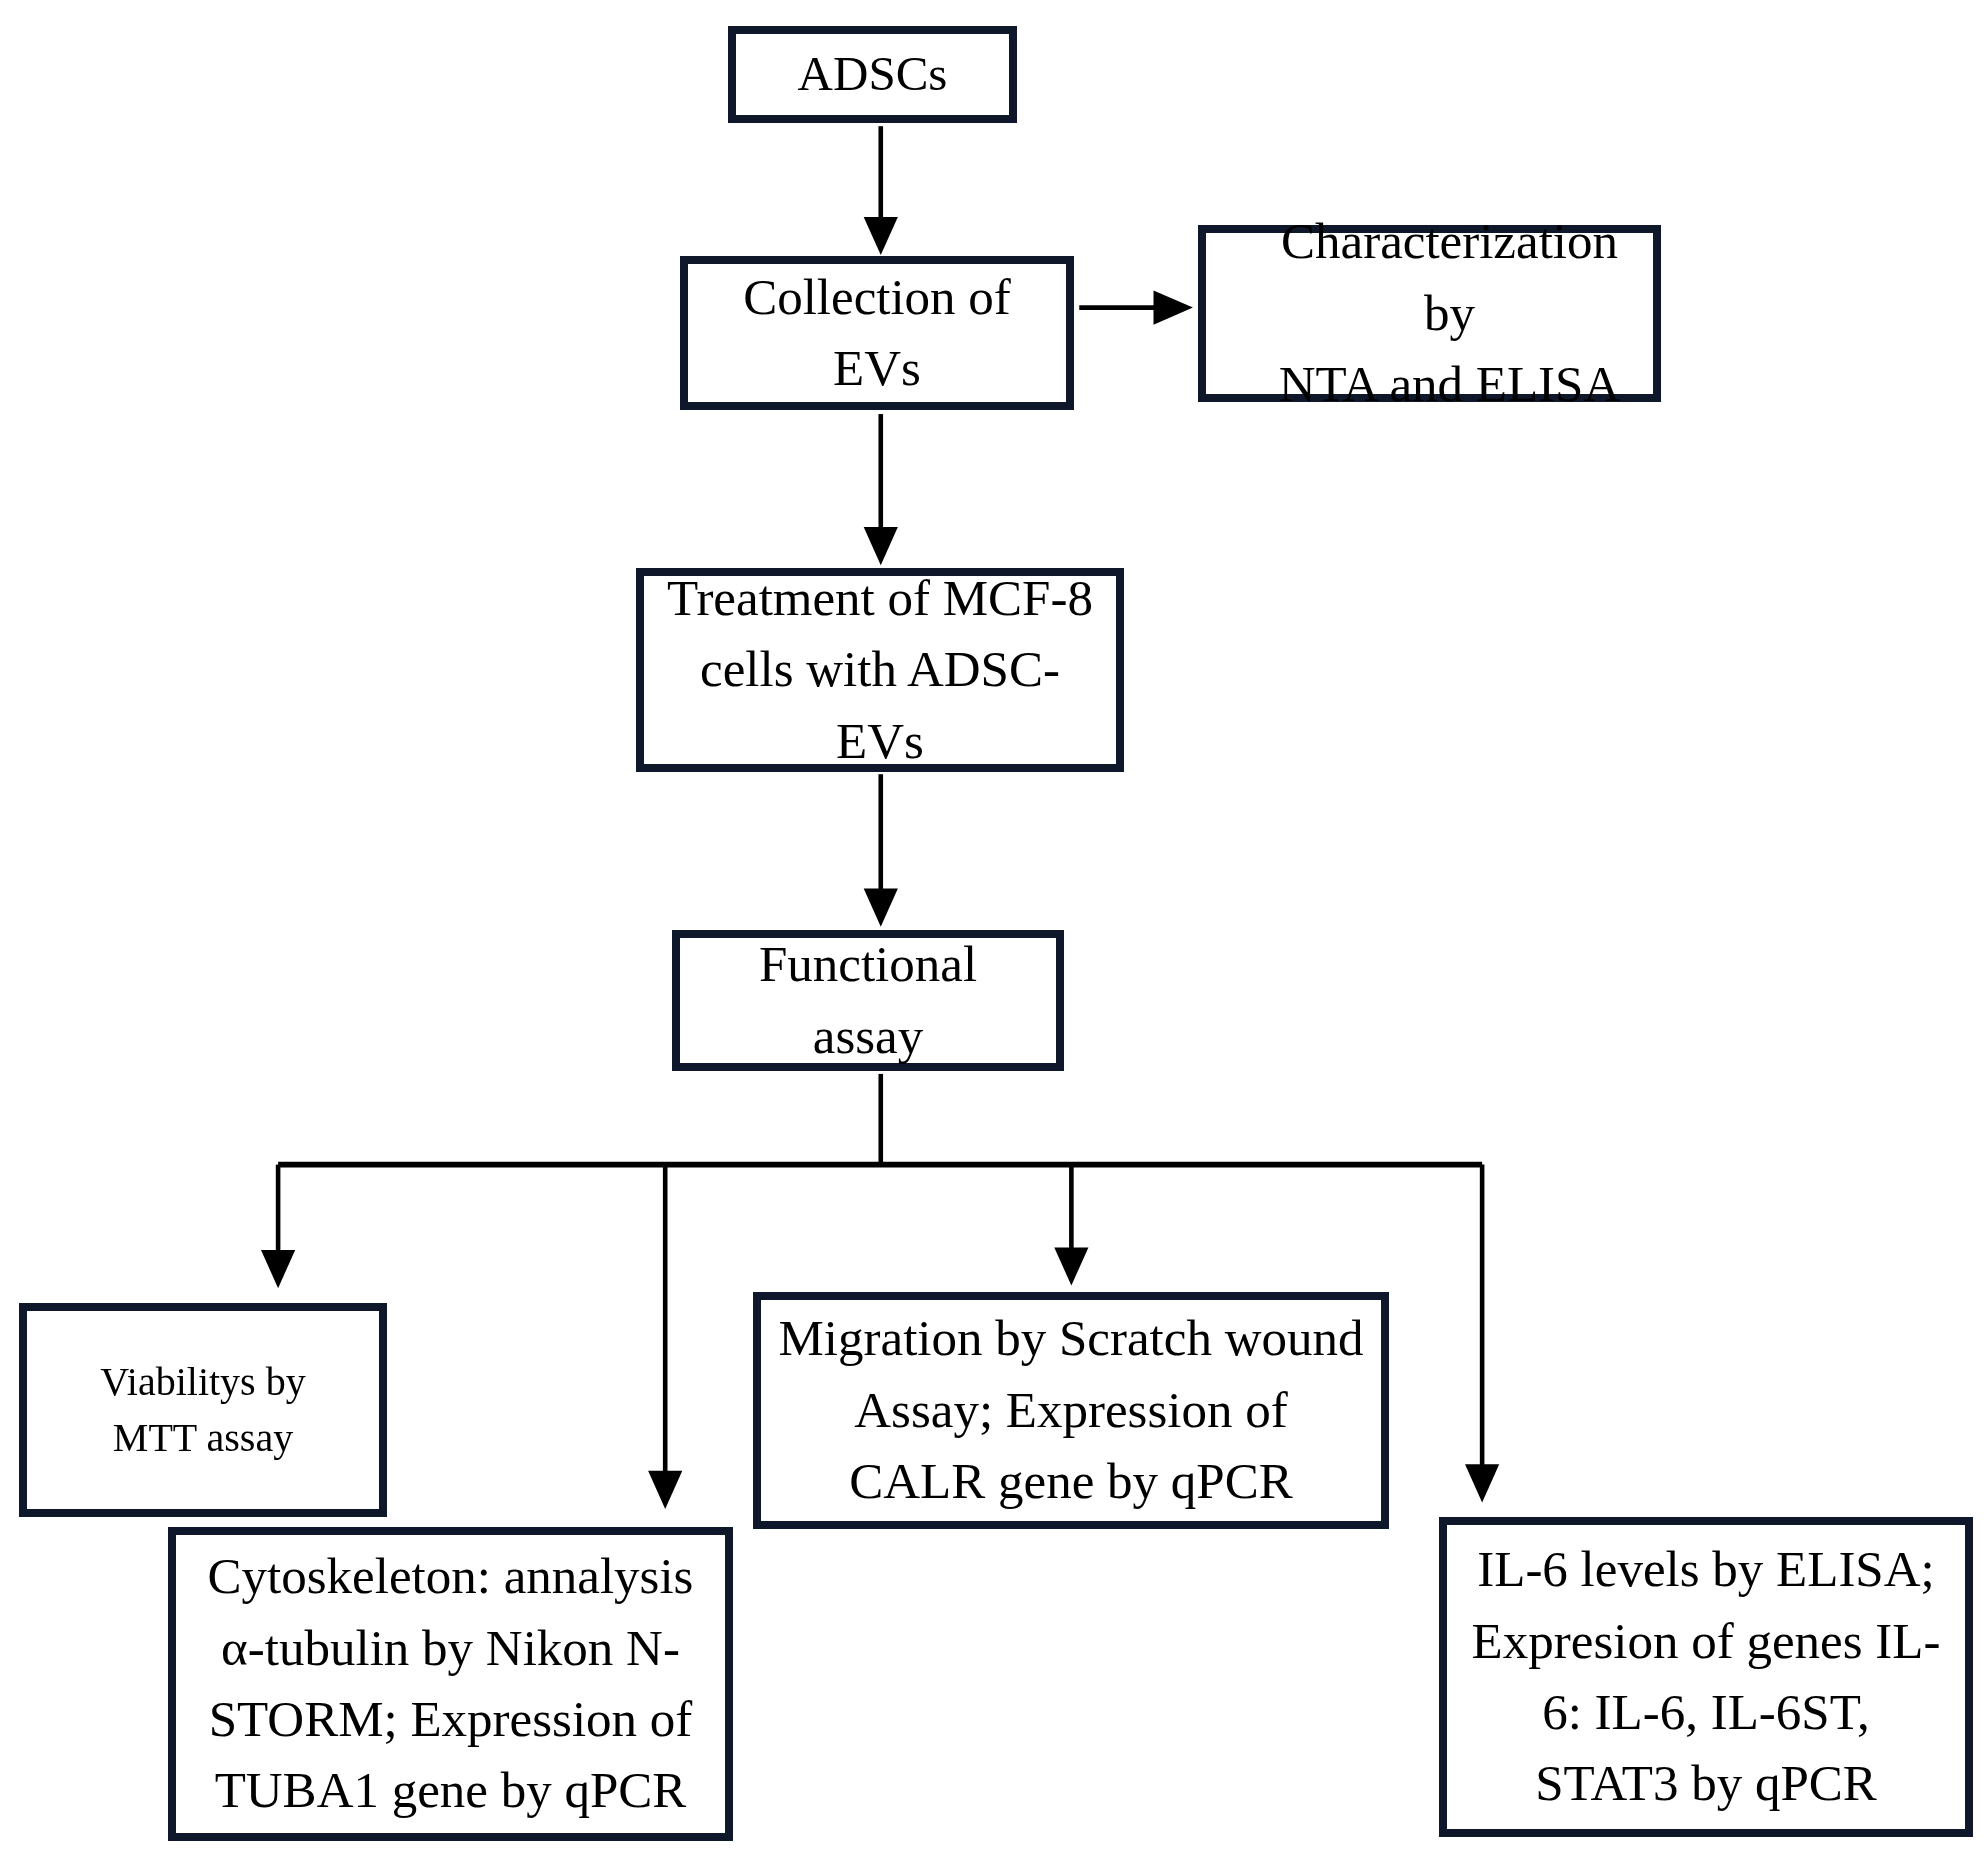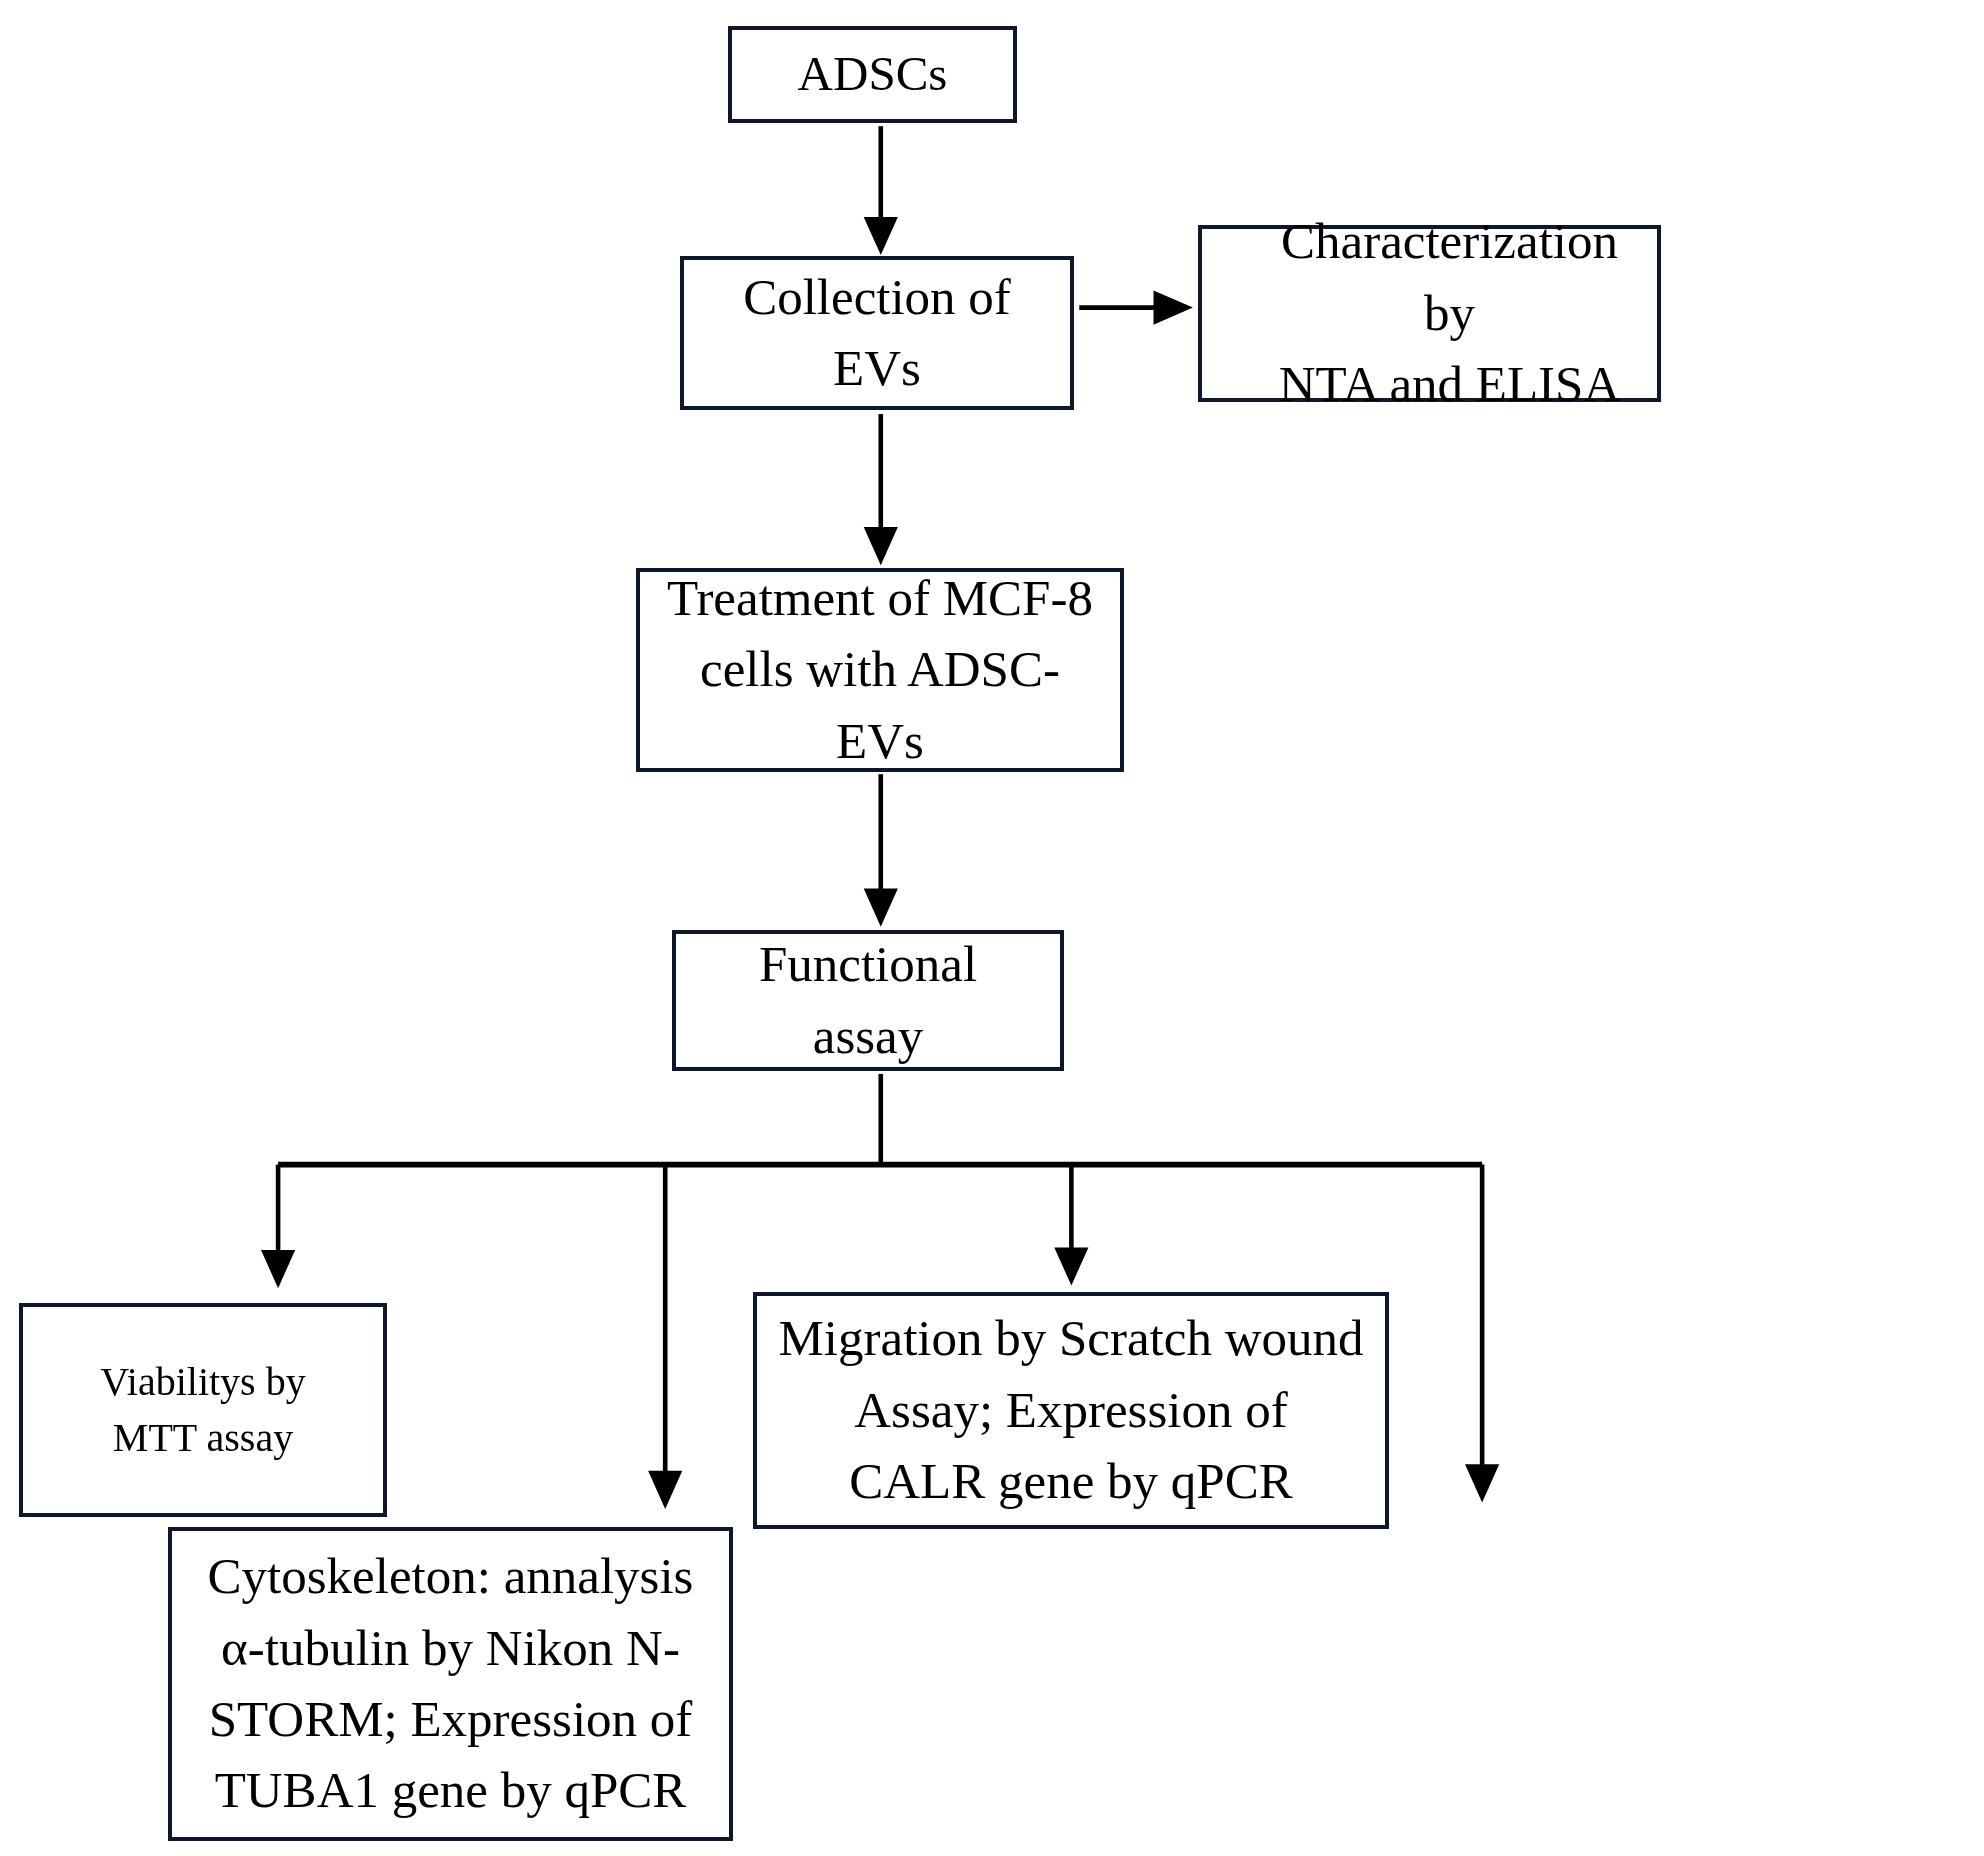--- a/index.html
+++ b/index.html
@@ -11,21 +11,21 @@
     position: relative;
     width: 1985px;
     height: 1856px;
     background: #ffffff;
     font-family: "Liberation Serif", "DejaVu Serif", serif;
     overflow: hidden;
   }
   .node {
     position: absolute;
     box-sizing: border-box;
-    border: 4px solid #0f172a;
+    border: 8px solid #0f172a;
     background: #ffffff;
     display: flex;
     align-items: center;
     justify-content: center;
     text-align: center;
   }
   .node-text {
     white-space: pre-line;
     color: #000000;
     font-size: 51px;
@@ -144,15 +144,21 @@
 STORM;  Expression of
 TUBA1  gene by qPCR</div>
   </div>
 
   <div class="node" id="n-migration">
     <div class="node-text">Migration by Scratch wound
 Assay; Expression of
 CALR gene by qPCR</div>
   </div>
 
+  <div class="node" id="n-il6">
+    <div class="node-text">IL-6 levels by ELISA;
+Expresion of genes IL-
+6: IL-6, IL-6ST,
+STAT3 by qPCR</div>
+  </div>
 
 </div>
 
 
 </body></html>

